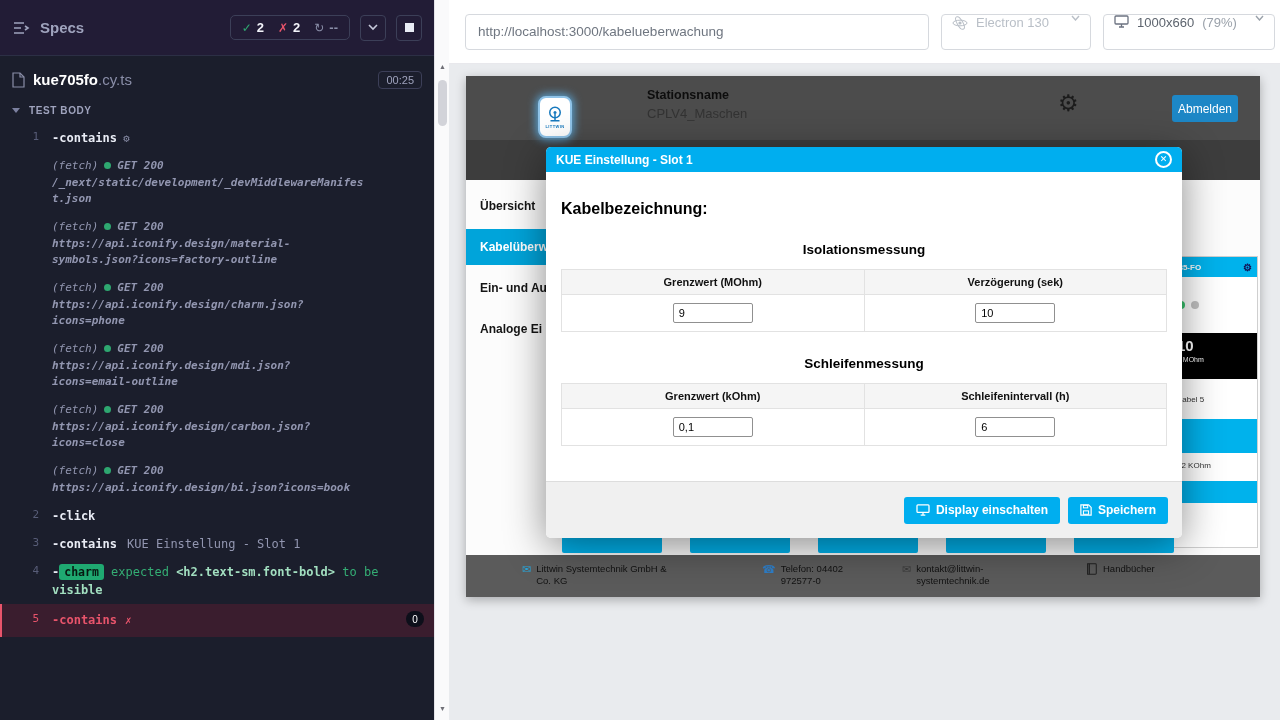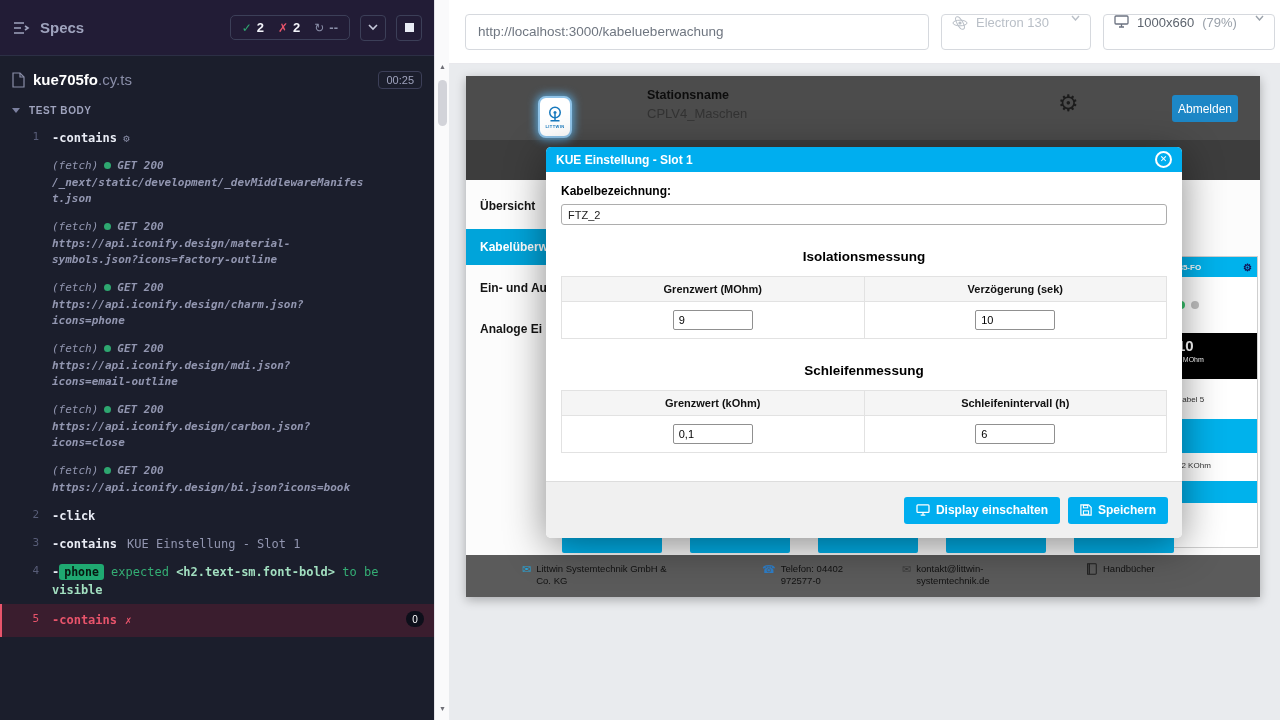--- a/index.html
+++ b/index.html
@@ -113,21 +113,21 @@
   .f-email { left:436px; width:100px; }
   .f-manuals { left:620px; }
   .f-email .txt { overflow-wrap:break-word; width:84px; }
 
   
   .modal { position:absolute; left:80px; top:71px; width:636px; height:391px; background:#fff; border-radius:5px; box-shadow:0 8px 40px rgba(0,0,0,.45); z-index:10; }
   .modal-header { height:25px; background:#00aeef; border-radius:5px 5px 0 0; display:flex; align-items:center; padding:0 10px; }
   .modal-title { color:#fff; font-weight:bold; font-size:12px; }
   .modal-close { margin-left:auto; width:17px; height:17px; border:2px solid #fff; border-radius:50%; color:#fff; font-size:9px; line-height:13px; text-align:center; cursor:pointer; }
   .modal-body { padding:12px 15px 0; }
-  .cable-label { font-weight:bold; font-size:12px; margin:0 0 6px; }
+  .cable-label { font-weight:bold; font-size:16px; margin:16px 0 6px; }
   .cable-input { width:100%; height:21px; border:1px solid #adadad; border-radius:3px; font-size:11px; padding:0 6px; color:#222; font-family:inherit; }
   .sec-title { text-align:center; font-weight:bold; font-size:13.5px; margin-top:24px; }
   table.cfg { width:100%; border-collapse:collapse; margin-top:12px; }
   .cfg th { border:1px solid #e2e2e2; background:#f5f5f5; height:25px; font-size:11px; font-weight:bold; color:#111; }
   .cfg td { border:1px solid #e2e2e2; height:37px; text-align:center; }
   .cell-input { width:80px; height:20px; border:1px solid #909090; border-radius:2px; font-size:11px; padding:0 5px; font-family:inherit; }
   .modal-footer { position:absolute; left:0; right:0; bottom:0; height:57px; background:#f0f0f0; border-top:1px solid #ddd; border-radius:0 0 5px 5px; display:flex; align-items:center; justify-content:flex-end; gap:8px; padding:0 14px; }
   .m-btn { height:27px; background:#00aeef; border:none; border-radius:3px; color:#fff; font-weight:bold; font-size:12px; display:flex; align-items:center; gap:6px; padding:0 12px; cursor:pointer; font-family:inherit; }
 </style>
 </head>
@@ -248,21 +248,21 @@
         <div class="cmd-content"><span class="cmd-name">-click</span></div>
       </div>
 
       <div class="cmd-row">
         <span class="cmd-num">3</span>
         <div class="cmd-content"><span class="cmd-name">-contains</span><span class="cmd-arg">KUE Einstellung - Slot 1</span></div>
       </div>
 
       <div class="cmd-row">
         <span class="cmd-num">4</span>
-        <div class="cmd-content"><span class="cmd-name">-</span><span class="assert-pill">phone</span>
+        <div class="cmd-content"><span class="cmd-name">-</span><span class="assert-pill">charm</span>
           <span class="a-base">expected</span>
           <span class="a-bold">&lt;h2.text-sm.font-bold&gt;</span>
           <span class="a-base">to be</span>
           <span class="a-bold">visible</span>
         </div>
       </div>
 
       <div class="cmd-row failed">
         <span class="cmd-num">5</span>
         <div class="cmd-content"><span class="cmd-name">-contains</span><span class="fail-x">✗</span></div>
@@ -378,21 +378,20 @@
           </div>
         </div>
 
         <div class="modal">
           <div class="modal-header">
             <span class="modal-title">KUE Einstellung - Slot 1</span>
             <span class="modal-close">✕</span>
           </div>
           <div class="modal-body">
             <div class="cable-label">Kabelbezeichnung:</div>
-            <input class="cable-input" type="text" value="FTZ_2" style="">
 
             <div class="sec-title">Isolationsmessung</div>
             <table class="cfg">
               <thead>
                 <tr>
                   <th style="width:50%">Grenzwert (MOhm)</th>
                   <th>Verzögerung (sek)</th>
                 </tr>
               </thead>
               <tbody>

